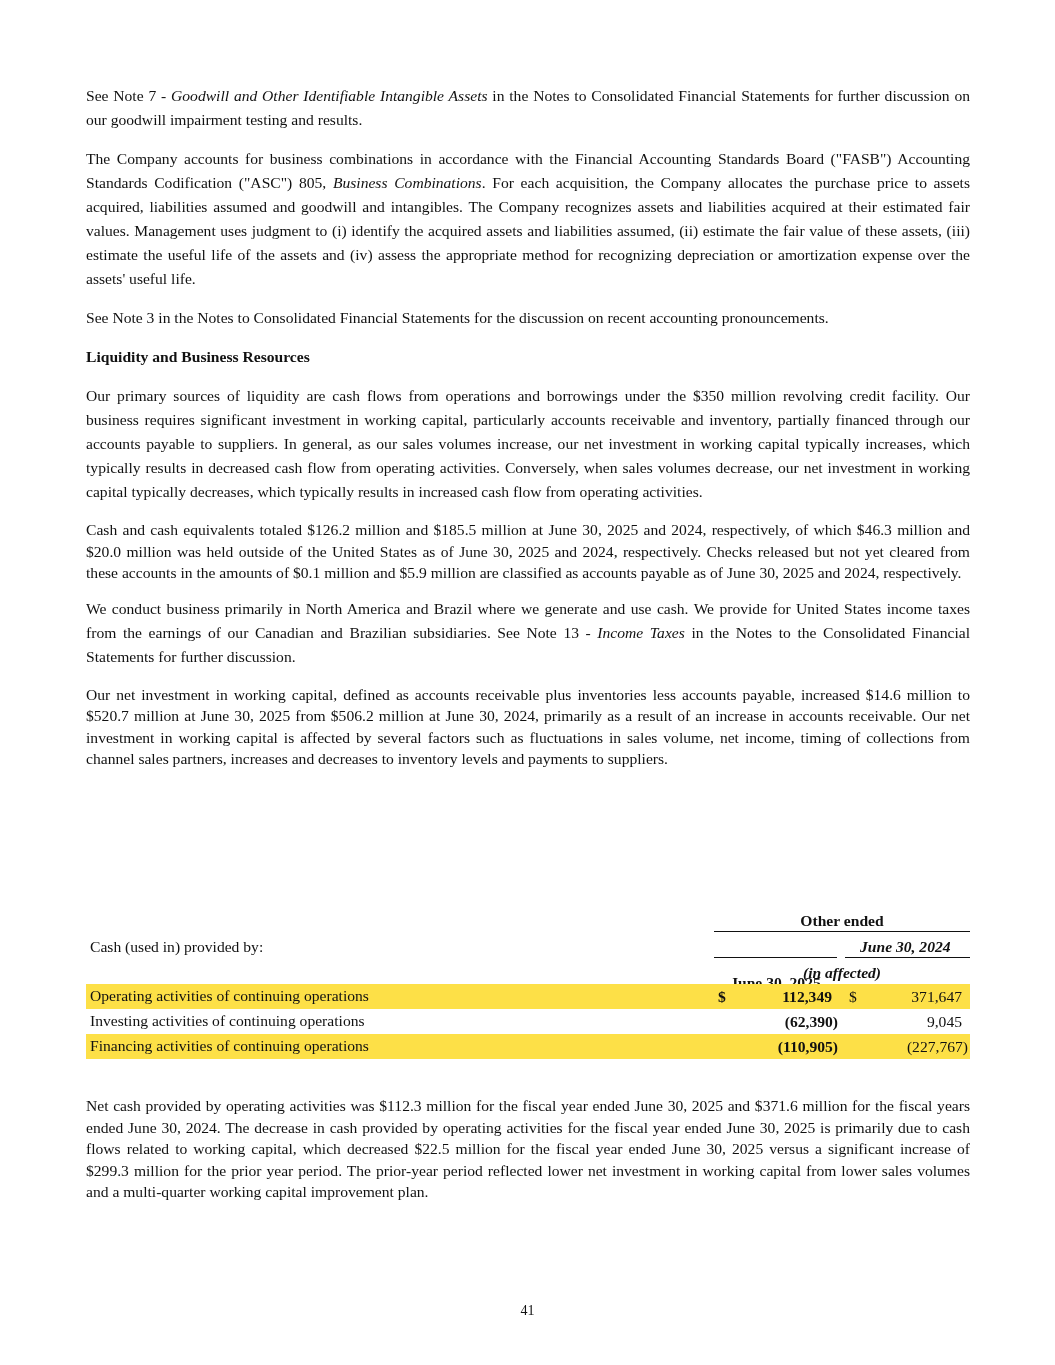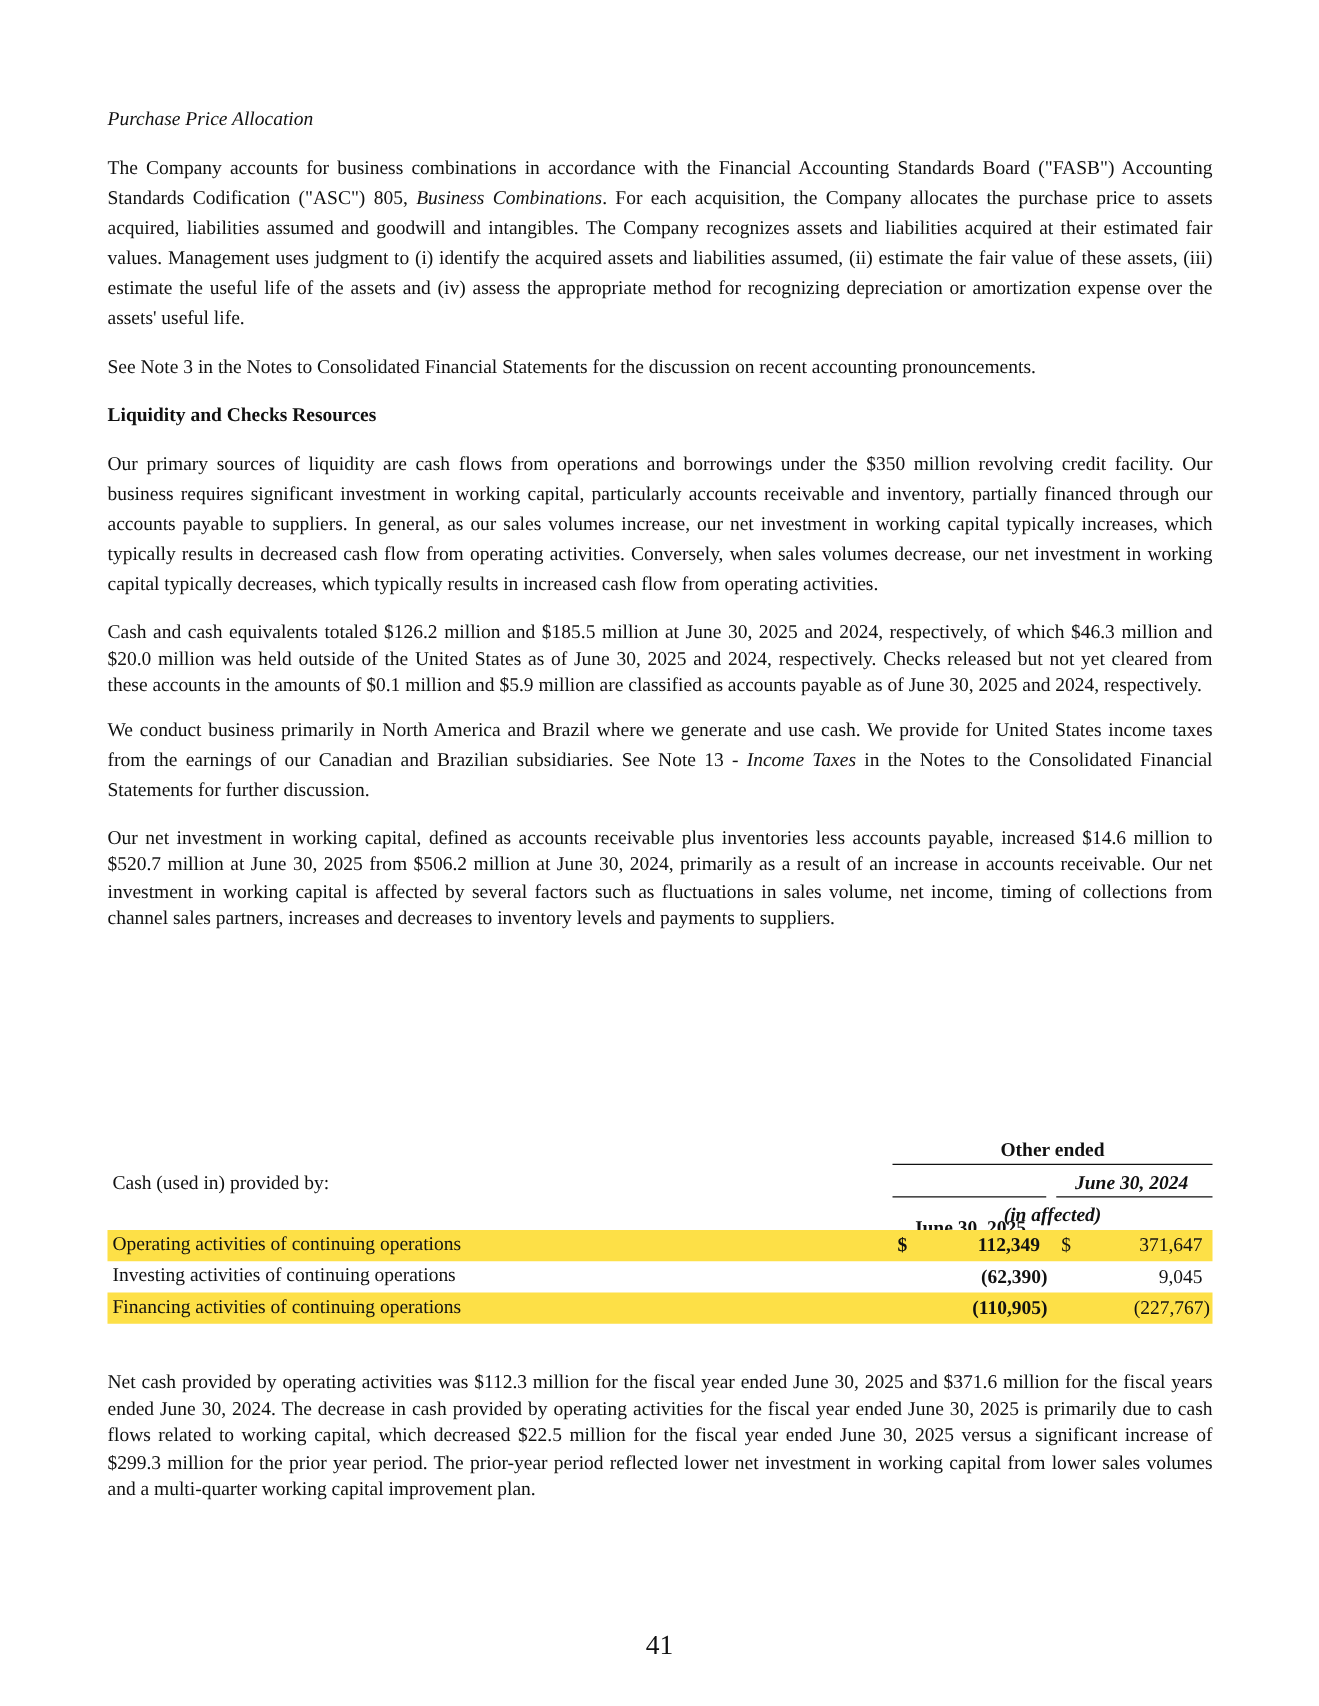--- a/index.html
+++ b/index.html
@@ -26,35 +26,35 @@
     .tbl .datarow { position: absolute; left: 0; width: 884px; height: 25px; }
     .tbl .shade { background: #fde047; }
     .tbl .cell-label { position: absolute; left: 4px; top: 3px; }
     .tbl .cell-dollar1 { position: absolute; left: 632px; top: 4px; font-weight: bold; }
     .tbl .cell-v1 { position: absolute; right: 132px; top: 4px; font-weight: bold; text-align: right; }
     .tbl .cell-dollar2 { position: absolute; left: 763px; top: 4px; }
     .tbl .cell-v2 { position: absolute; right: 2px; top: 4px; text-align: right; }
     .tbl .nopar { padding-right: 6px; }
 
     .after { position: absolute; left: 86px; top: 1095px; width: 884px; }
-    .pagenum { position: absolute; left: 0; width: 1055px; top: 1303px; text-align: center; font-size: 22px; }
+    .pagenum { position: absolute; left: 0; width: 1055px; top: 1303px; text-align: center; font-size: 14px; }
   </style>
 </head>
 <body>
 
 <div class="page">
+  <p class="gap"><span>See Note 7 - </span><span class="ital">Goodwill and Other Identifiable Intangible Assets</span><span> in the Notes to Consolidated Financial Statements for further discussion on our goodwill impairment testing and results.</span></p>
 
-  <p class="gap ital">Purchase Price Allocation</p>
 
   <p class="gap"><span>The Company accounts for business combinations in accordance with the Financial Accounting Standards Board ("FASB") Accounting Standards Codification ("ASC") 805, </span><span class="ital">Business Combinations</span><span>. For each acquisition, the Company allocates the purchase price to assets acquired, liabilities assumed and goodwill and intangibles. The Company recognizes assets and liabilities acquired at their estimated fair values. Management uses judgment to (i) identify the acquired assets and liabilities assumed, (ii) estimate the fair value of these assets, (iii) estimate the useful life of the assets and (iv) assess the appropriate method for recognizing depreciation or amortization expense over the assets' useful life.</span></p>
 
 
   <p class="gap">See Note 3 in the Notes to Consolidated Financial Statements for the discussion on recent accounting pronouncements.</p>
 
-  <p class="gap heading">Liquidity and Checks Resources</p>
+  <p class="gap heading">Liquidity and Business Resources</p>
 
   <p class="gap">Our primary sources of liquidity are cash flows from operations and borrowings under the $350 million revolving credit facility. Our business requires significant investment in working capital, particularly accounts receivable and inventory, partially financed through our accounts payable to suppliers. In general, as our sales volumes increase, our net investment in working capital typically increases, which typically results in decreased cash flow from operating activities.  Conversely, when sales volumes decrease, our net investment in working capital typically decreases, which typically results in increased cash flow from operating activities.</p>
 
   <p class="gap p-tight" style="margin-bottom:13px">Cash and cash equivalents totaled $126.2 million and $185.5 million at June 30, 2025 and 2024, respectively, of which $46.3 million and $20.0 million was held outside of the United States as of June 30, 2025 and 2024, respectively. Checks released but not yet cleared from these accounts in the amounts of $0.1 million and $5.9 million are classified as accounts payable as of June 30, 2025 and 2024, respectively.</p>
 
   <p class="gap"><span>We conduct business primarily in North America and Brazil where we generate and use cash. We provide for United States income taxes from the earnings of our Canadian and Brazilian subsidiaries. See Note 13 - </span><span class="ital">Income Taxes</span><span> in the Notes to the Consolidated Financial Statements for further discussion.</span></p>
 
   <p class="p-tight">Our net investment in working capital, defined as accounts receivable plus inventories less accounts payable, increased $14.6 million to $520.7 million at June 30, 2025 from $506.2 million at June 30, 2024, primarily as a result of an increase in accounts receivable. Our net investment in working capital is affected by several factors such as fluctuations in sales volume, net income, timing of collections from channel sales partners, increases and decreases to inventory levels and payments to suppliers.</p>
 </div>
 

